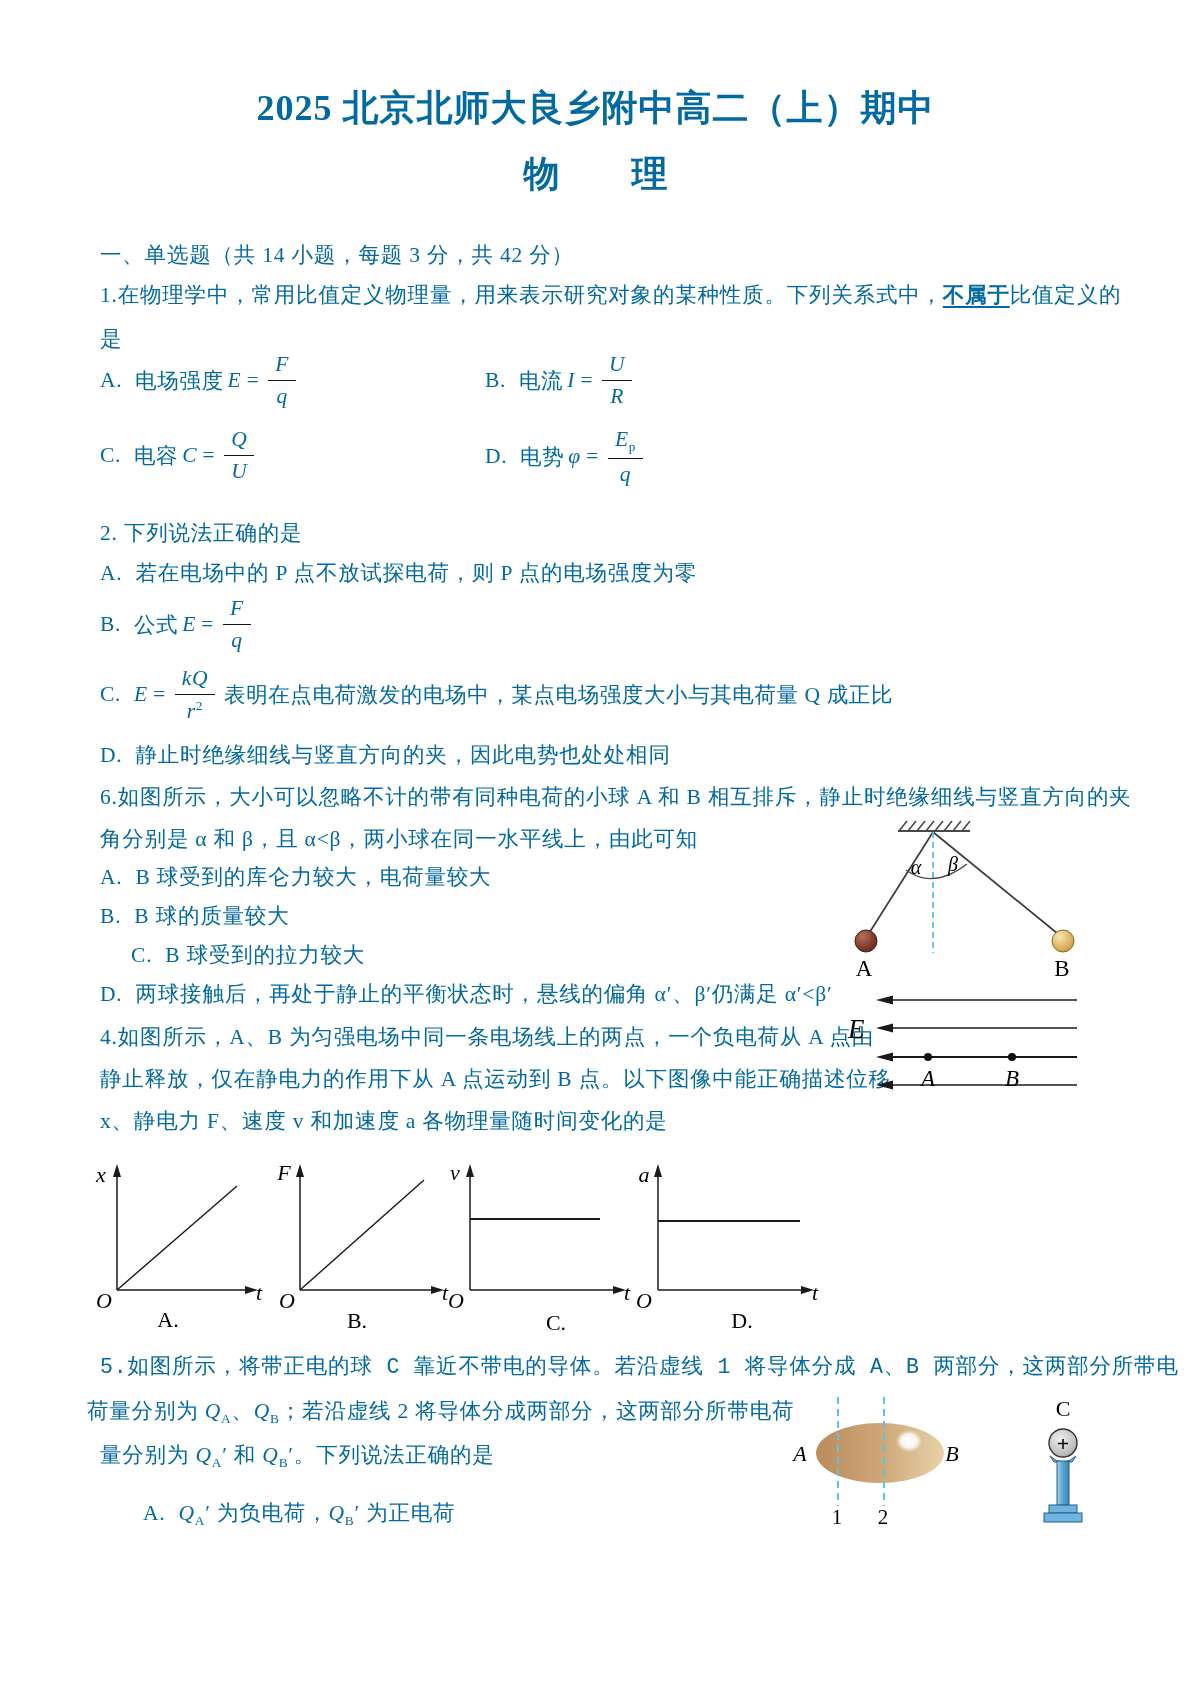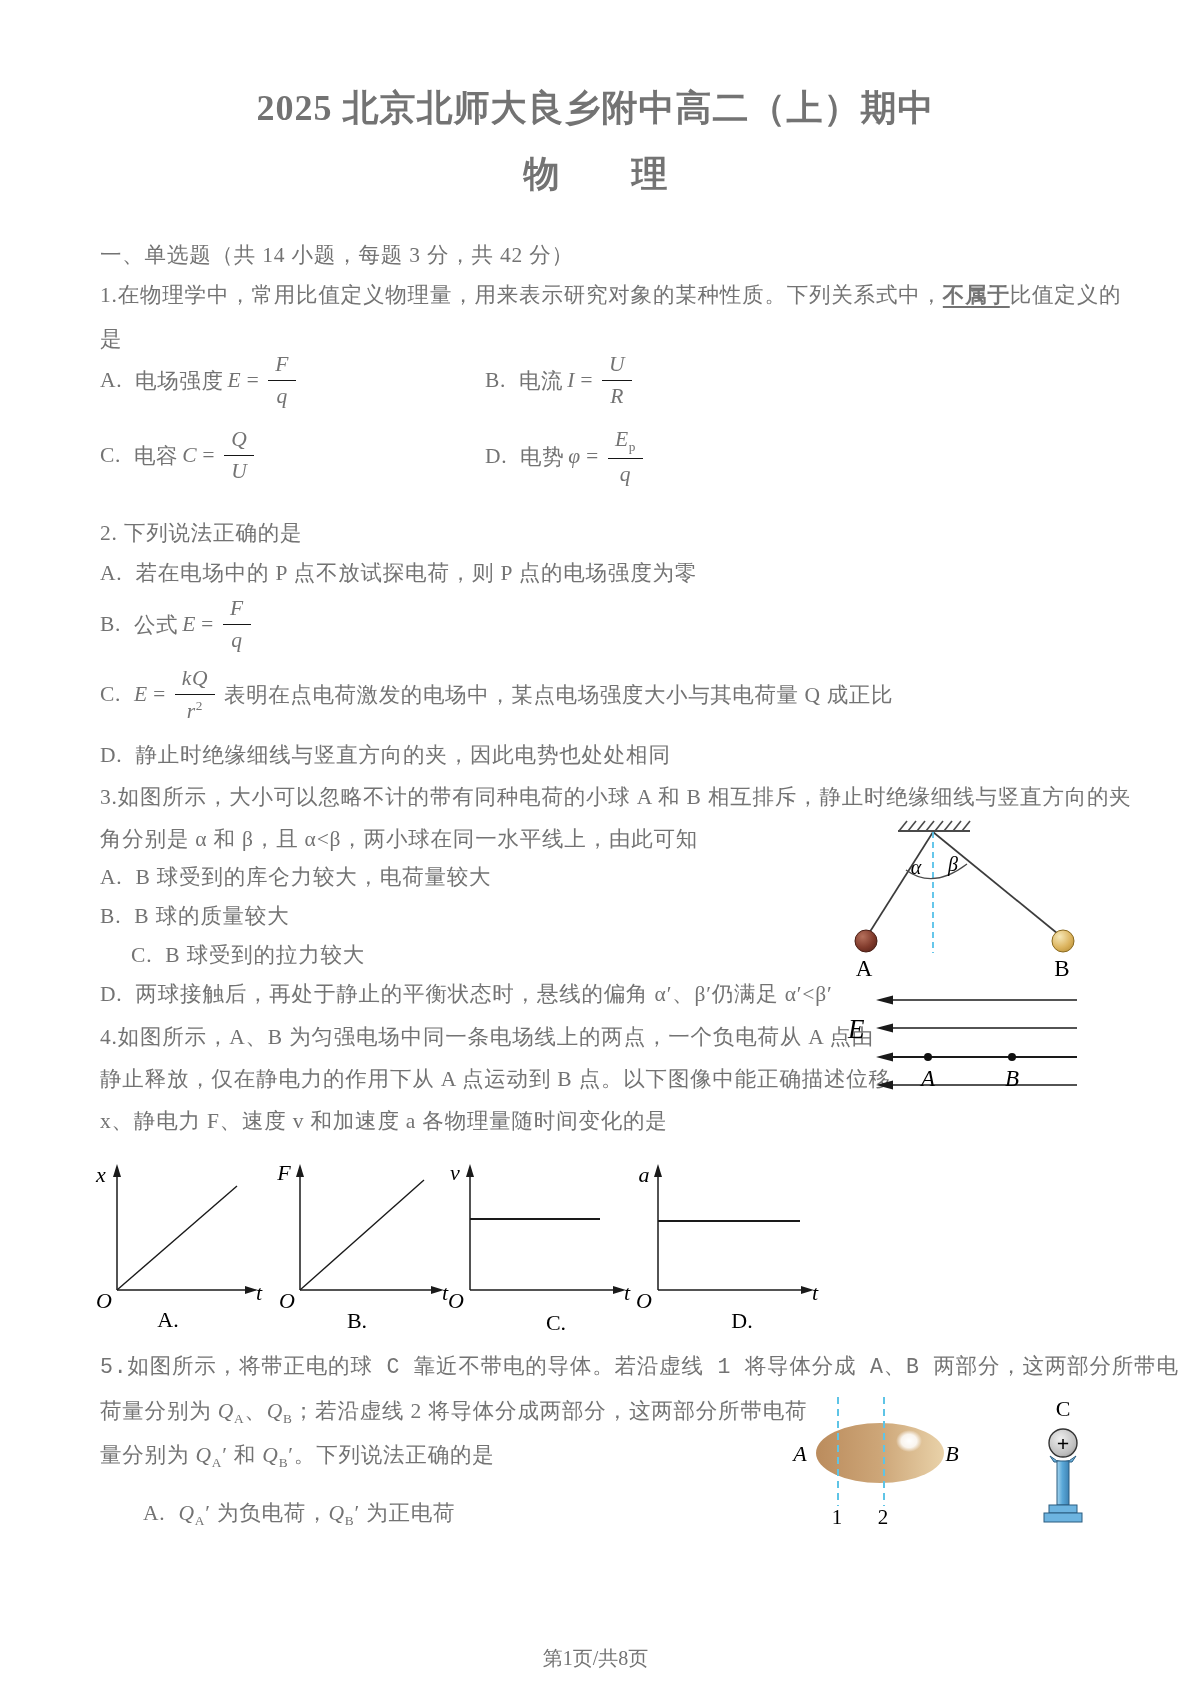--- a/index.html
+++ b/index.html
@@ -1,18 +1,18 @@
 <!DOCTYPE html>
 <html><head>
 <meta charset="utf-8">
 <style>
   html,body { margin:0; padding:0; background:#ffffff; }
   .page {
     position:relative; width:1191px; height:1684px; background:#ffffff;
-    font-family:"Liberation Serif","DejaVu Serif",serif; color:#737373; overflow:hidden;
+    font-family:"Liberation Serif","DejaVu Serif",serif; color:#0369a1; overflow:hidden;
   }
   .center { position:absolute; left:0; width:100%; text-align:center; white-space:nowrap; }
   .title { font-size:36px; font-weight:bold; letter-spacing:1px; }
   .subject { font-size:36px; font-weight:bold; }
   .line { position:absolute; font-size:21.5px; white-space:nowrap; letter-spacing:0.8px; line-height:30px; }
   .emph { font-weight:bold; text-decoration:underline; text-underline-offset:4px; }
   .opt-label { display:inline-block; margin-right:13px; }
   .v { font-style:italic; }
   .eq { margin:0 4px; font-style:italic; }
   .frow { position:absolute; display:flex; align-items:center; font-size:21.5px; white-space:nowrap; letter-spacing:0.6px; }
@@ -97,21 +97,21 @@
     <span class="v">E</span>
     <span class="eq">=</span>
     <span class="frac">
         <span class="num v">kQ</span>
         <span class="den"><i>r</i><sup>2</sup></span>
       </span>
     <span class="post">表明在点电荷激发的电场中，某点电场强度大小与其电荷量 Q 成正比</span>
   </div>
   <div class="line" style="left:100px; top:740px;"><span class="opt-label">D.</span><span>静止时绝缘细线与竖直方向的夹，因此电势也处处相同</span></div>
 
-  <div class="line" style="left:100px; top:782px;">3.如图所示，大小可以忽略不计的带有同种电荷的小球 A 和 B 相互排斥，静止时绝缘细线与竖直方向的夹</div>
+  <div class="line" style="left:100px; top:782px;">6.如图所示，大小可以忽略不计的带有同种电荷的小球 A 和 B 相互排斥，静止时绝缘细线与竖直方向的夹</div>
   <div class="line" style="left:100px; top:824px;">角分别是 α 和 β，且 α&lt;β，两小球在同一水平线上，由此可知</div>
   <div class="line" style="left:100px; top:862px;"><span class="opt-label">A.</span><span>B 球受到的库仑力较大，电荷量较大</span></div>
   <div class="line" style="left:100px; top:901px;"><span class="opt-label">B.</span><span>B 球的质量较大</span></div>
   <div class="line" style="left:100px; top:940px;margin-left:31px;"><span class="opt-label">C.</span><span>B 球受到的拉力较大</span></div>
   <div class="line" style="left:100px; top:979px;"><span class="opt-label">D.</span><span>两球接触后，再处于静止的平衡状态时，悬线的偏角 α′、β′仍满足 α′&lt;β′</span></div>
 
   <svg style="left:780px; top:808px;" width="345" height="182" viewBox="780 808 345 182">
     <defs>
       <radialGradient id="gBallA" cx="0.35" cy="0.3" r="0.85">
         <stop offset="0%" stop-color="#b5705c"></stop>
@@ -232,21 +232,21 @@
     </g>
     <g font-size="22">
       <text x="168" y="1327" text-anchor="middle">A.</text>
       <text x="357" y="1328" text-anchor="middle">B.</text>
       <text x="556" y="1330" text-anchor="middle">C.</text>
       <text x="742" y="1328" text-anchor="middle">D.</text>
     </g>
   </svg>
 
   <div class="line" style="left:100px; top:1352px;font-family:Liberation Mono, monospace;">5.如图所示，将带正电的球 C 靠近不带电的导体。若沿虚线 1 将导体分成 A、B 两部分，这两部分所带电</div>
-  <div class="line" style="left:100px; top:1396px;"><span>荷量分别为 </span><i>Q</i><sub>A</sub><span>、</span><i>Q</i><sub>B</sub><span>；若沿虚线 2 将导体分成两部分，这两部分所带电荷</span></div>
+  <div class="line" style="left:87px; top:1396px;"><span>荷量分别为 </span><i>Q</i><sub>A</sub><span>、</span><i>Q</i><sub>B</sub><span>；若沿虚线 2 将导体分成两部分，这两部分所带电荷</span></div>
   <div class="line" style="left:100px; top:1440px;"><span>量分别为 </span><i>Q</i><sub>A</sub><span>′</span><span> 和 </span><i>Q</i><sub>B</sub><span>′</span><span>。下列说法正确的是</span></div>
   <div class="line" style="left:143px; top:1498px;"><span class="opt-label">A.</span><i>Q</i><sub>A</sub><span>′</span><span> 为负电荷，</span><i>Q</i><sub>B</sub><span>′</span><span> 为正电荷</span></div>
 
   <svg style="left:770px; top:1388px;" width="340" height="150" viewBox="770 1388 340 150">
     <defs>
       <linearGradient id="gCond" x1="0" y1="0" x2="1" y2="0">
         <stop offset="0%" stop-color="#bb8c5d"></stop>
           <stop offset="50%" stop-color="#cda678"></stop>
           <stop offset="100%" stop-color="#e9d2a9"></stop>
       </linearGradient>
@@ -278,15 +278,14 @@
       <text x="1063" y="1416" font-size="22" text-anchor="middle">C</text>
       <path d="M 1050 1456 Q 1063 1468 1076 1456 L 1072 1462 L 1054 1462 Z" fill="#6db4e0" stroke="#2a5d80" stroke-width="1"></path>
       <rect x="1057" y="1461" width="12" height="44" fill="url(#gPillar)" stroke="#2a5d80" stroke-width="1"></rect>
       <rect x="1049" y="1505" width="28" height="8" fill="#6db4e0" stroke="#2a5d80" stroke-width="1"></rect>
       <rect x="1044" y="1513" width="38" height="9" fill="#6db4e0" stroke="#2a5d80" stroke-width="1"></rect>
       <circle cx="1063" cy="1443" r="14" fill="url(#gSphere)" stroke="#333" stroke-width="1.4"></circle>
       <text x="1063" y="1451" font-size="22" font-weight="bold" text-anchor="middle">+</text>
     </g>
   </svg>
 
-  <div class="footer" style="top:1645px;">第1页/共8页</div>
 
 </div>
 
 </body></html>

